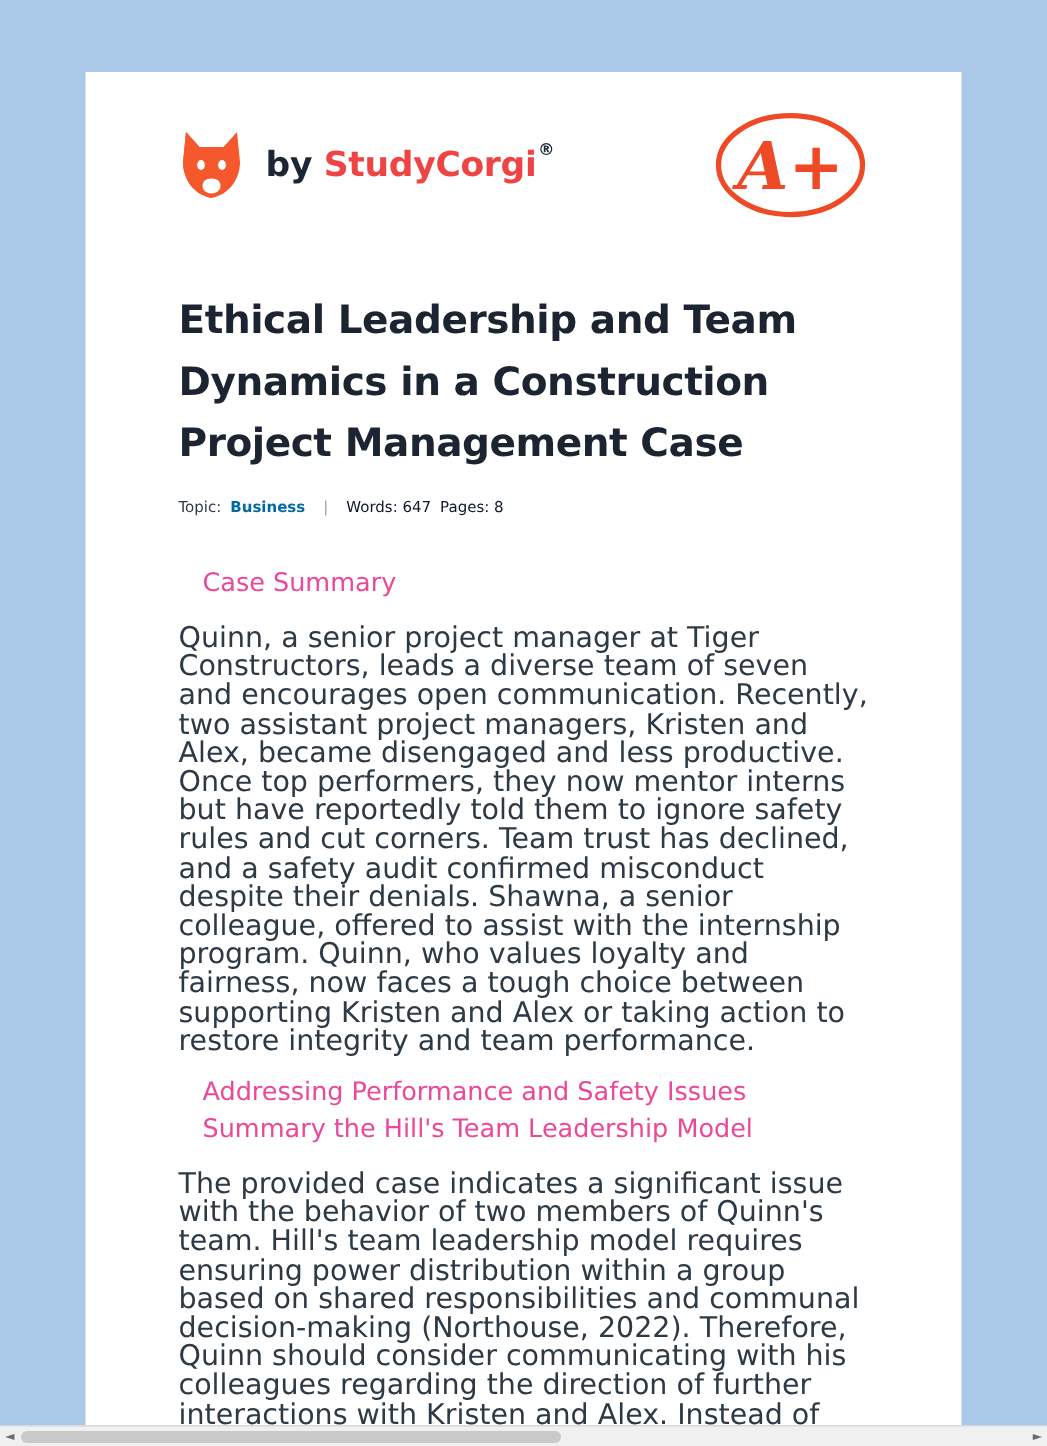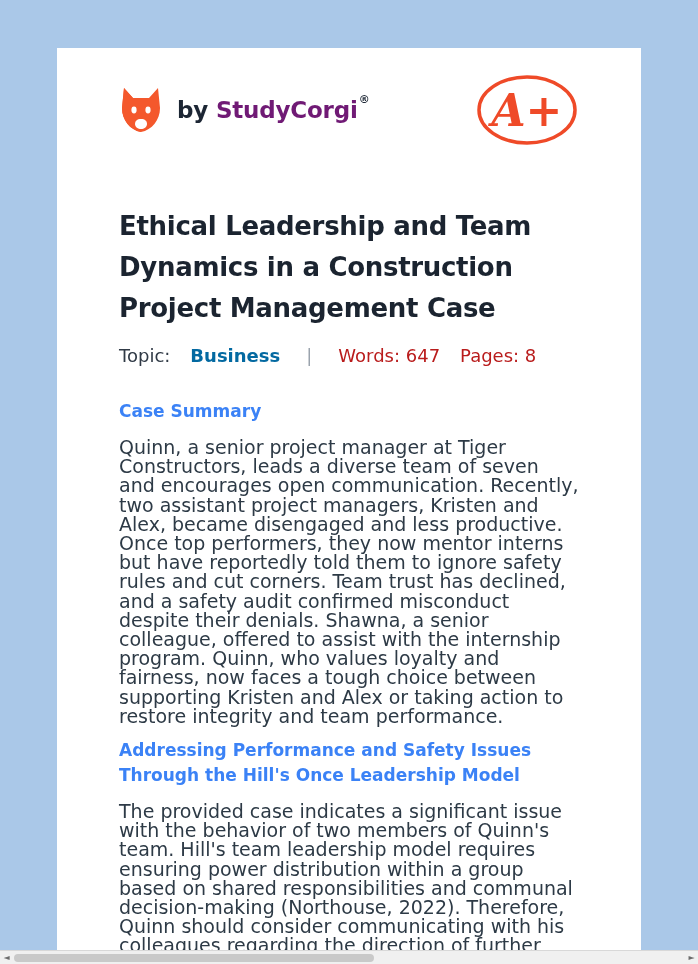--- a/index.html
+++ b/index.html
@@ -54,21 +54,21 @@
   .brand-text {
     font-size: 23px;
     font-weight: bold;
     color: #1c2634;
     letter-spacing: -0.2px;
     white-space: nowrap;
     display: flex;
     align-items: flex-start;
   }
   .brand-text .by { color: #1c2634; }
-  .brand-text .name { color: #701a75; }
+  .brand-text .name { color: #ef4444; }
   .brand-text .reg {
     font-size: 11px;
     vertical-align: super;
     position: relative;
     top: -4px;
     left: 1px;
     font-weight: bold;
   }
 
   .grade-badge {
@@ -78,51 +78,51 @@
     flex: none;
   }
   .grade-badge svg { display: block; }
 
   
   .doc-title {
     font-size: 26px;
     line-height: 41px;
     font-weight: bold;
     color: #1b2430;
-    margin: 58px 0 0 0;
+    margin: 46px 0 0 0;
     letter-spacing: -0.3px;
   }
 
   .meta-line {
     margin-top: 16px;
-    font-size: 18px;
+    font-size: 10px;
     color: #303a46;
     display: flex;
     align-items: center;
-    gap: 20px;
+    gap: 6px;
     flex-wrap: wrap;
   }
   .meta-line .label { color: #303a46; }
   .meta-line .topic-link {
     color: #0369a1;
     font-weight: bold;
     text-decoration: none;
   }
   .meta-line .sep {
     color: #9aa3ad;
     margin: 0 6px;
   }
-  .meta-line .stat { color: #b91c1c; }
+  .meta-line .stat { color: #0f172a; }
 
   
   h2.section-heading {
     font-size: 17px;
-    font-weight: bold;
-    color: #3b82f6;
-    margin: 33px 0 14px 0;
+    font-weight: normal;
+    color: #ec4899;
+    margin: 33px 0 14px 16px;
     line-height: 25px;
   }
   h2.section-heading.wide {
     margin-top: 12px;
   }
 
   p.body-text {
     font-size: 19px;
     line-height: 19.2px;
     color: #2d3a46;
@@ -201,21 +201,21 @@
       <span class="label">Topic:</span>
       <a class="topic-link" href="#">Business</a>
       <span class="sep">|</span>
       <span class="stat">Words: 647</span>
       <span class="stat">Pages: 8</span>
     </div>
 
     <h2 class="section-heading">Case Summary</h2>
     <p class="body-text">Quinn, a senior project manager at Tiger Constructors, leads a diverse team of seven and encourages open communication. Recently, two assistant project managers, Kristen and Alex, became disengaged and less productive. Once top performers, they now mentor interns but have reportedly told them to ignore safety rules and cut corners. Team trust has declined, and a safety audit confirmed misconduct despite their denials. Shawna, a senior colleague, offered to assist with the internship program. Quinn, who values loyalty and fairness, now faces a tough choice between supporting Kristen and Alex or taking action to restore integrity and team performance.</p>
 
-    <h2 class="section-heading wide">Addressing Performance and Safety Issues Through the Hill's Once Leadership Model</h2>
+    <h2 class="section-heading wide">Addressing Performance and Safety Issues Summary the Hill's Team Leadership Model</h2>
     <p class="body-text">The provided case indicates a significant issue with the behavior of two members of Quinn's team. Hill's team leadership model requires ensuring power distribution within a group based on shared responsibilities and communal decision-making (Northouse, 2022). Therefore, Quinn should consider communicating with his colleagues regarding the direction of further interactions with Kristen and Alex. Instead of taking immediate action that Quinn might consider suitable, he must respect his subordinates and prompt the employees to openly share the reasons behind their subpar performance. Quinn should not take sides in resolving this situation but promote open dialogue between team members. The leader must rely on collaboration that is prominent in the workplace, as Kristen and Alex are senior workers who are aware of the shared values within the organization. The team leadership model is based on</p>
 
   </div>
 </div>
 
 <div class="bottom-scroll">
   <div class="arrow-left">◄</div>
   <div class="thumb"></div>
   <div class="arrow-right">►</div>
 </div>

